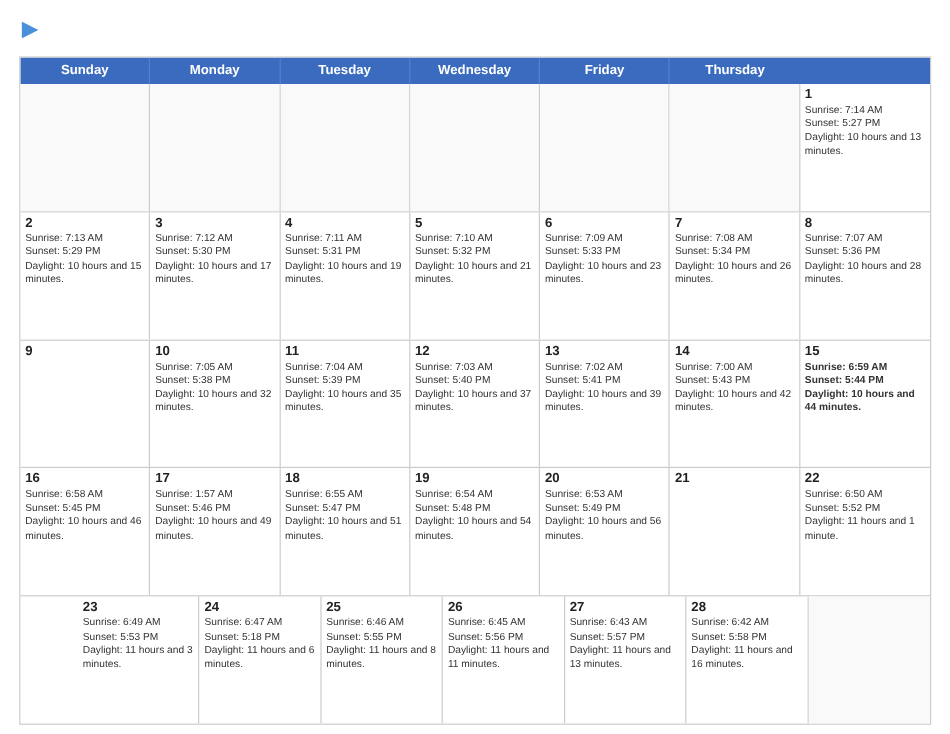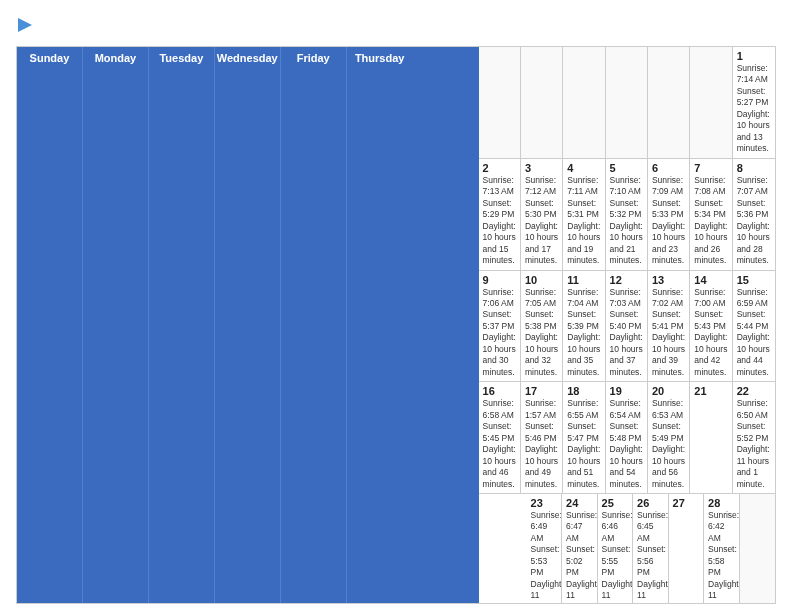--- a/index.html
+++ b/index.html
@@ -38,20 +38,21 @@
       line-height: 1.1;
     }
     .title-location {
       font-size: 15px;
       color: #444;
     }
     .calendar {
       flex: 1;
       border: 1px solid #ccc;
       display: flex;
+      flex-direction: column;
       overflow: hidden;
     }
     .cal-header {
       display: grid;
       grid-template-columns: repeat(7, 1fr);
       background: #3a6bbf;
     }
     .cal-header-cell {
       color: #fff;
       font-size: 11px;
@@ -200,23 +201,20 @@
           <div class="cal-cell">
             <span class="day-num">8</span>
             <div class="cell-text" style="white-space: pre-line;">Sunrise: 7:07 AM
 Sunset: 5:36 PM
 Daylight: 10 hours and 28 minutes.</div>
           </div>
         </div>
         <div class="cal-row">
           <div class="cal-cell">
             <span class="day-num">9</span>
-            <div class="cell-text" style="white-space: pre-line;">Sunrise: 7:06 AM
-Sunset: 5:37 PM
-Daylight: 10 hours and 30 minutes.</div>
           </div>
           <div class="cal-cell">
             <span class="day-num">10</span>
             <div class="cell-text" style="white-space: pre-line;">Sunrise: 7:05 AM
 Sunset: 5:38 PM
 Daylight: 10 hours and 32 minutes.</div>
           </div>
           <div class="cal-cell">
             <span class="day-num">11</span>
             <div class="cell-text" style="white-space: pre-line;">Sunrise: 7:04 AM
@@ -236,21 +234,21 @@
 Daylight: 10 hours and 39 minutes.</div>
           </div>
           <div class="cal-cell">
             <span class="day-num">14</span>
             <div class="cell-text" style="white-space: pre-line;">Sunrise: 7:00 AM
 Sunset: 5:43 PM
 Daylight: 10 hours and 42 minutes.</div>
           </div>
           <div class="cal-cell">
             <span class="day-num">15</span>
-            <div class="cell-text" style="white-space: pre-line;">Sunrise: 6:59 AM
+            <div class="cell-text" style="white-space: pre-line; font-weight: bold;">Sunrise: 6:59 AM
 Sunset: 5:44 PM
 Daylight: 10 hours and 44 minutes.</div>
           </div>
         </div>
         <div class="cal-row">
           <div class="cal-cell">
             <span class="day-num">16</span>
             <div class="cell-text" style="white-space: pre-line;">Sunrise: 6:58 AM
 Sunset: 5:45 PM
 Daylight: 10 hours and 46 minutes.</div>
@@ -292,37 +290,40 @@
         <div class="cal-row">
           <div class="cal-cell">
             <span class="day-num">23</span>
             <div class="cell-text" style="white-space: pre-line;">Sunrise: 6:49 AM
 Sunset: 5:53 PM
 Daylight: 11 hours and 3 minutes.</div>
           </div>
           <div class="cal-cell">
             <span class="day-num">24</span>
             <div class="cell-text" style="white-space: pre-line;">Sunrise: 6:47 AM
-Sunset: 5:02 PM
+Sunset: 5:18 PM
 Daylight: 11 hours and 6 minutes.</div>
           </div>
           <div class="cal-cell">
             <span class="day-num">25</span>
             <div class="cell-text" style="white-space: pre-line;">Sunrise: 6:46 AM
 Sunset: 5:55 PM
 Daylight: 11 hours and 8 minutes.</div>
           </div>
           <div class="cal-cell">
             <span class="day-num">26</span>
             <div class="cell-text" style="white-space: pre-line;">Sunrise: 6:45 AM
 Sunset: 5:56 PM
 Daylight: 11 hours and 11 minutes.</div>
           </div>
           <div class="cal-cell">
             <span class="day-num">27</span>
+            <div class="cell-text" style="white-space: pre-line;">Sunrise: 6:43 AM
+Sunset: 5:57 PM
+Daylight: 11 hours and 13 minutes.</div>
           </div>
           <div class="cal-cell">
             <span class="day-num">28</span>
             <div class="cell-text" style="white-space: pre-line;">Sunrise: 6:42 AM
 Sunset: 5:58 PM
 Daylight: 11 hours and 16 minutes.</div>
           </div>
           <div class="cal-cell empty"></div>
         </div>
       </div>

